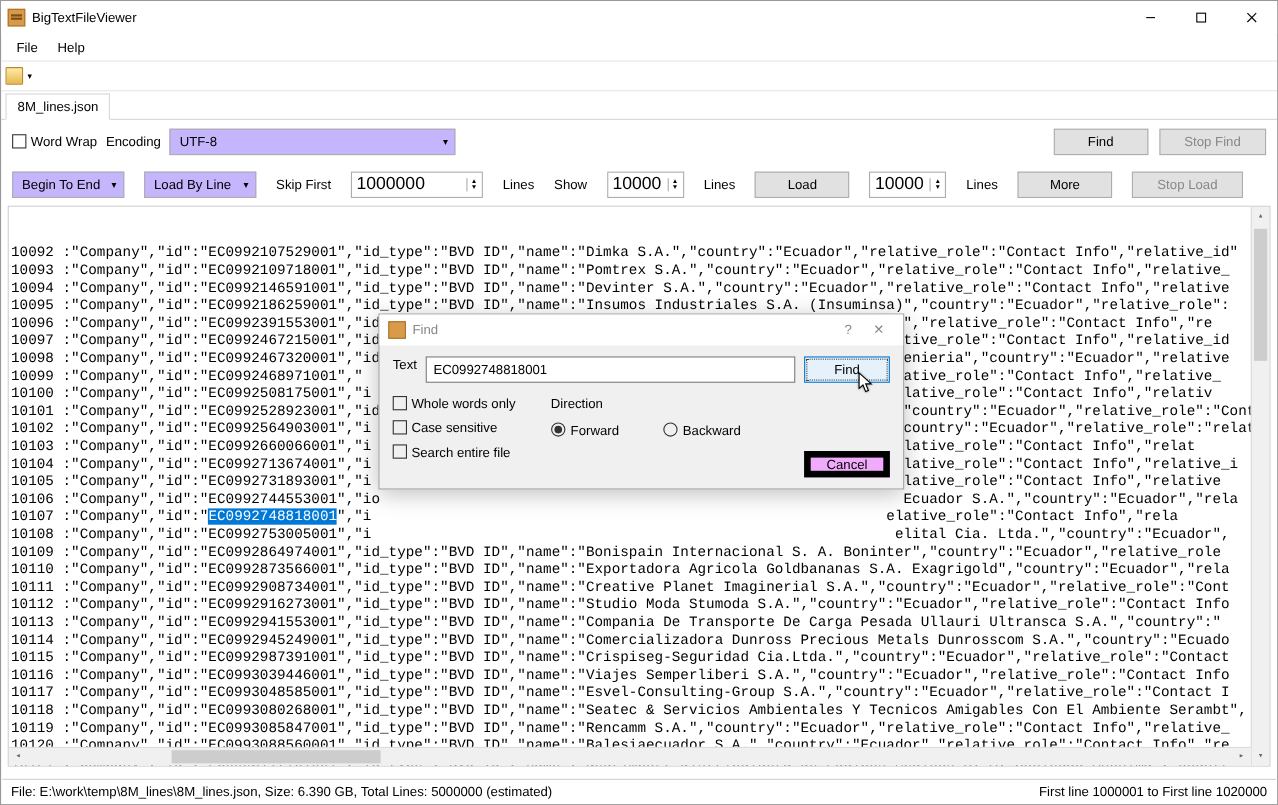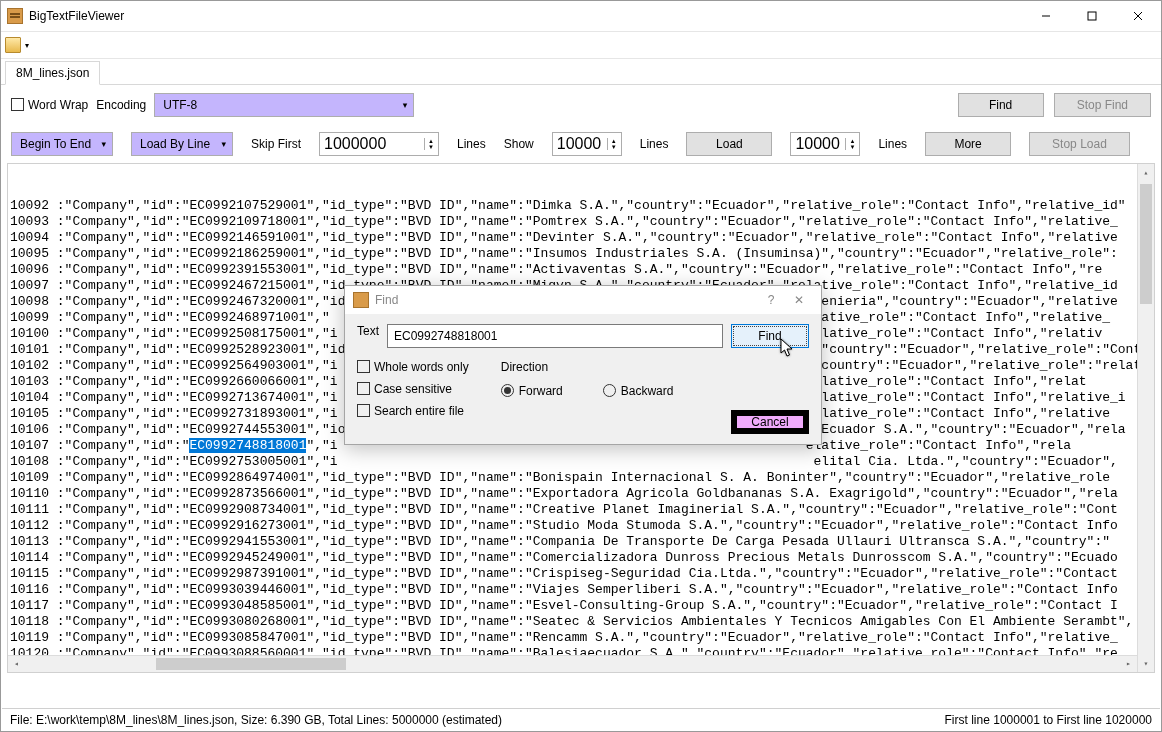--- a/index.html
+++ b/index.html
@@ -107,20 +107,24 @@
         </div>
       <div class="win-btn">
           <svg width="10" height="10">
             <line x1="1" y1="1" x2="9" y2="9" stroke-width="1"></line>
             <line x1="9" y1="1" x2="1" y2="9" stroke-width="1"></line>
           </svg>
         </div>
     </div>
   </div>
 
+  <div class="menubar">
+    <span class="menu-item">File</span>
+    <span class="menu-item">Help</span>
+  </div>
 
   <div class="toolbar1">
     <div class="folder-icon"></div>
     <span class="dropdown-arrow">▾</span>
   </div>
 
   <div class="tabrow">
     <div class="tab">8M_lines.json</div>
   </div>
 

